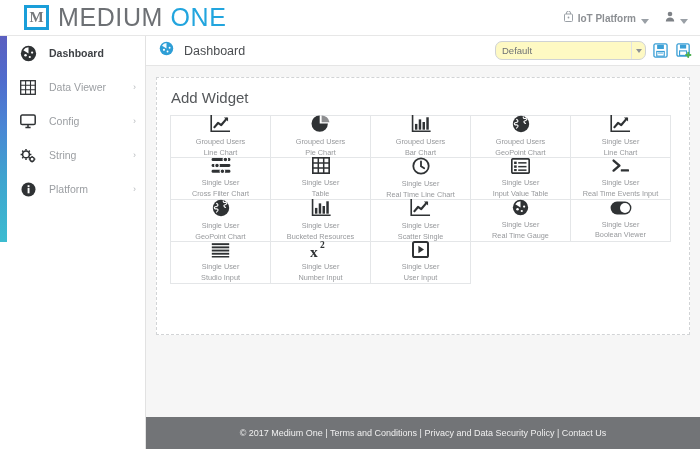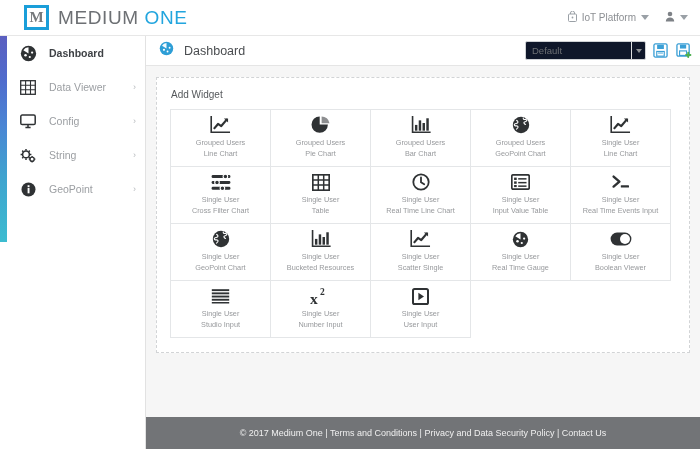--- a/index.html
+++ b/index.html
@@ -33,37 +33,38 @@
     border: 3px solid #1a9ed9;
     display: flex; align-items: center; justify-content: center;
     color: #76797c;
     font-size: 15px;
     font-weight: bold;
     font-family: "Liberation Serif", serif;
     line-height: 1;
   }
   .brand-text {
     margin-left: 9px;
-    font-size: 19px;
+    font-size: 25px;
     letter-spacing: 0.6px;
     color: #6d7074;
     white-space: nowrap;
   }
   .brand-text .one { color: #22a5de; }
 
   .topbar-right {
     margin-left: auto; margin-right: 12px;
     display: flex; align-items: center;
     gap: 16px;
   }
   .tb-item {
-    display: flex; align-items: center;
+    display: flex; align-items: flex-end;
     font-size: 10px; color: #8c8f93;
     gap: 5px;
     cursor: pointer;
+    font-weight: bold;
   }
   .caret-down {
     width: 0; height: 0;
     border-left: 4px solid transparent;
     border-right: 4px solid transparent;
     border-top: 5px solid #9aa0a6;
   }
   .ico-sm { display: block; }
 
   
@@ -124,24 +125,24 @@
     margin-left: 10px;
     font-size: 12.5px;
     color: #4a4d50;
   }
   .head-right {
     margin-left: auto;
     display: flex; align-items: center;
     gap: 6px;
   }
   .select-box {
-    width: 121px; height: 19px;
+    width: 151px; height: 19px;
     border: 1px solid #cfd2d5;
-    background: #0f172a;
-    border-radius: 2px;
+    background: #fef9c3;
+    border-radius: 7px;
     display: flex; align-items: center;
     cursor: pointer;
   }
   .select-value {
     flex: 1;
     padding-left: 6px;
     font-size: 9.5px;
     color: #6d7074;
     white-space: nowrap; overflow: hidden;
   }
@@ -164,31 +165,31 @@
 
   
   .panel-wrap { padding: 11px 10px 0 10px; }
   .panel {
     border: 1px dashed #d2d4d6;
     background: #ffffff;
     padding: 11px 14px 14px 14px;
     min-height: 258px;
   }
   .panel-title {
-    font-size: 10px;
+    font-size: 15px;
     color: #55585b;
     margin-bottom: 10px;
   }
   .grid {
     display: grid;
     grid-template-columns: repeat(5, 100px);
     width: 500px;
   }
   .tile {
-    height: 58px;
+    height: 43px;
     border: 1px solid #e4e6e8;
     margin: -1px 0 0 -1px;
     background: #ffffff;
     display: flex; flex-direction: column;
     align-items: center; justify-content: center;
     cursor: pointer;
   }
   .tile-icon {
     height: 18px;
     display: flex; align-items: center; justify-content: center;
@@ -298,21 +299,21 @@
           <span class="nav-chev">›</span>
         </div>
         <div class="nav-item">
           <span class="nav-icon">
             <svg width="15" height="15" viewBox="0 0 15 15">
               <circle cx="7.5" cy="7.5" r="7" fill="#2f3234"></circle>
               <rect x="6.6" y="5.9" width="1.9" height="5.4" fill="#fff"></rect>
               <rect x="6.6" y="3.2" width="1.9" height="1.9" fill="#fff"></rect>
             </svg>
           </span>
-          <span class="nav-label">GeoPoint</span>
+          <span class="nav-label">Platform</span>
           <span class="nav-chev">›</span>
         </div>
       </div>
   </div>
 
   <div class="content">
 
     <div class="page-head">
       <div class="page-title-wrap">
         <span>

